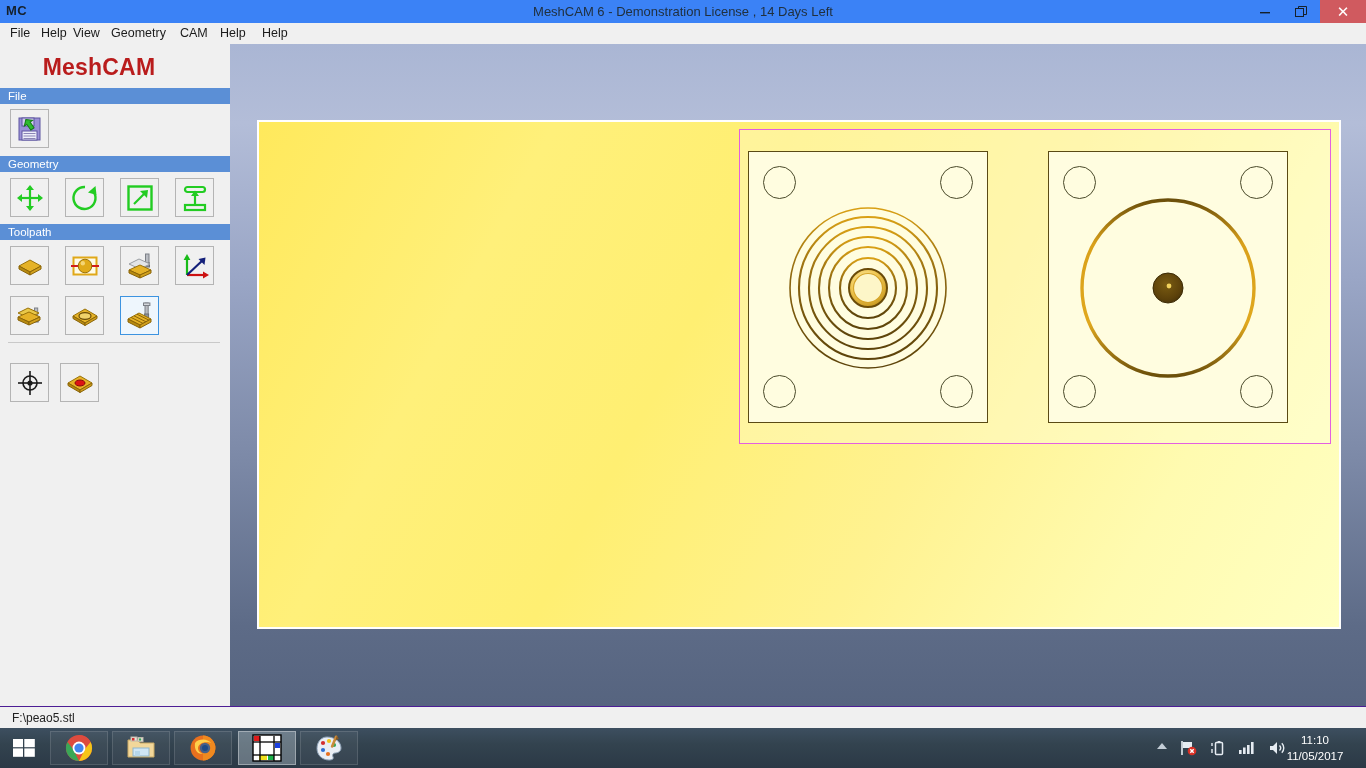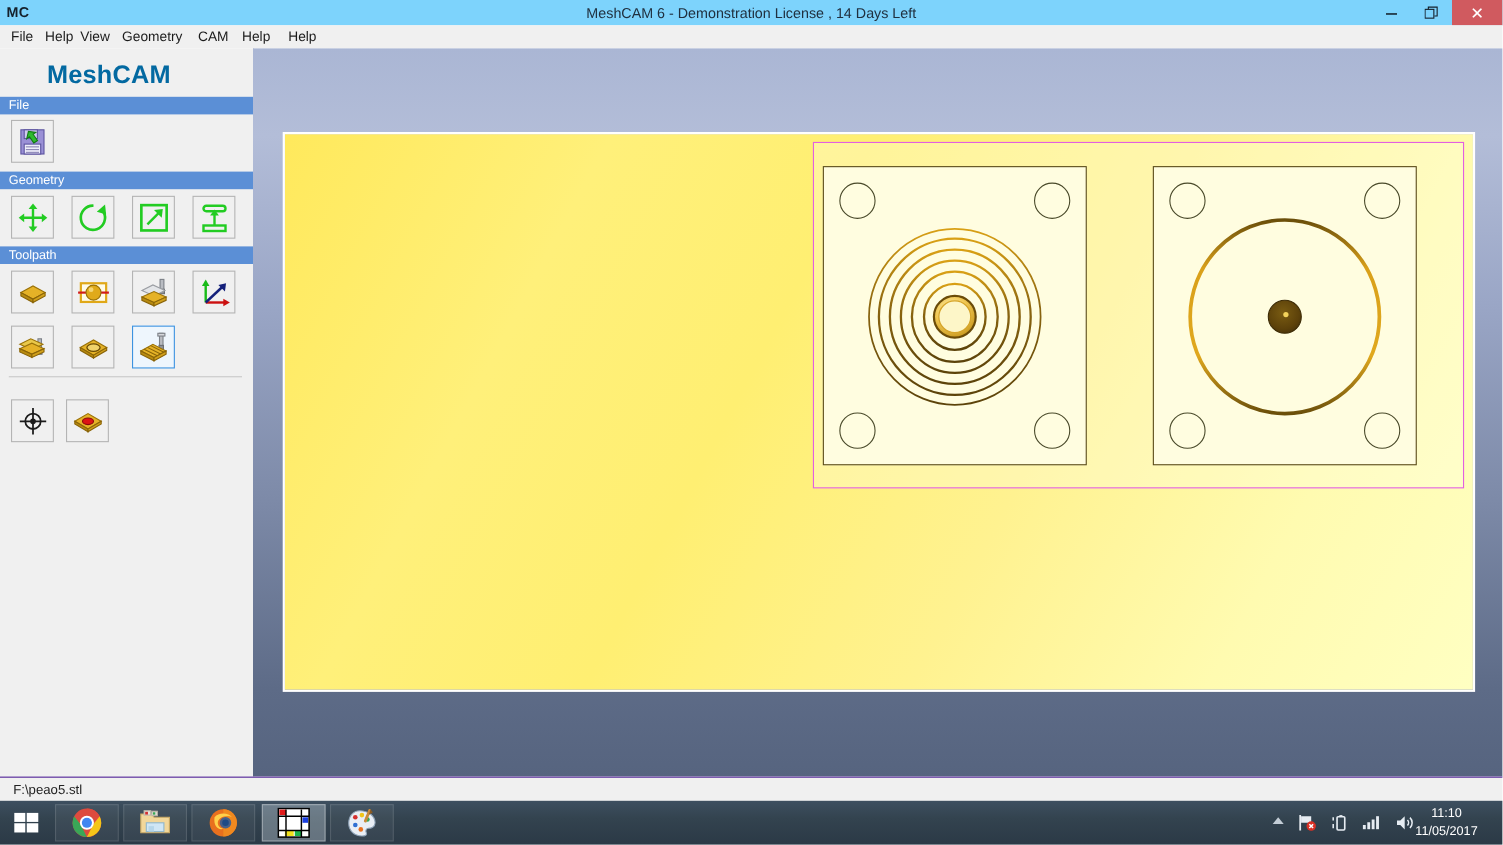--- a/index.html
+++ b/index.html
@@ -7,21 +7,21 @@
     width:1366px;height:768px;overflow:hidden;
     font-family:"Liberation Sans",sans-serif;
     background:#fff;
     -webkit-font-smoothing:antialiased;
   }
   #app{position:relative;width:1366px;height:768px;}
 
   
   .titlebar{
     position:absolute;left:0;top:0;width:1366px;height:23px;
-    background:#7dd3fc;
+    background:#3b82f6;
   }
   .titlebar .appabbr{
     position:absolute;left:6px;top:3px;
     font-size:13px;font-weight:bold;color:#15202b;letter-spacing:.3px;
   }
   .titlebar .title{
     position:absolute;left:0;top:4px;width:1366px;text-align:center;
     font-size:13px;color:#20303f;
   }
   .wbtns{position:absolute;right:0;top:0;height:23px;display:flex;}
@@ -40,21 +40,21 @@
     padding:0 2px;
   }
 
   
   .leftpanel{
     position:absolute;left:0;top:44px;width:230px;height:662px;
     background:#f0f0f0;border-right:1px solid #c8c8c8;
   }
   .brand{
     position:absolute;left:0;top:10px;width:198px;text-align:center;
-    font-size:23px;font-weight:bold;color:#0369a1;letter-spacing:.2px;
+    font-size:23px;font-weight:bold;color:#b91c1c;letter-spacing:.2px;
   }
   .secthdr{
     position:absolute;left:0;width:230px;height:16px;
     background:#5b8fd6;color:#fff;font-size:11.5px;
     padding-left:8px;box-sizing:border-box;line-height:16px;
   }
   .iconrow{position:absolute;left:0;width:230px;}
   .tbtn{
     position:absolute;width:39px;height:39px;
     background:#f0f0f0;border:1px solid #b4b4b4;box-sizing:border-box;

